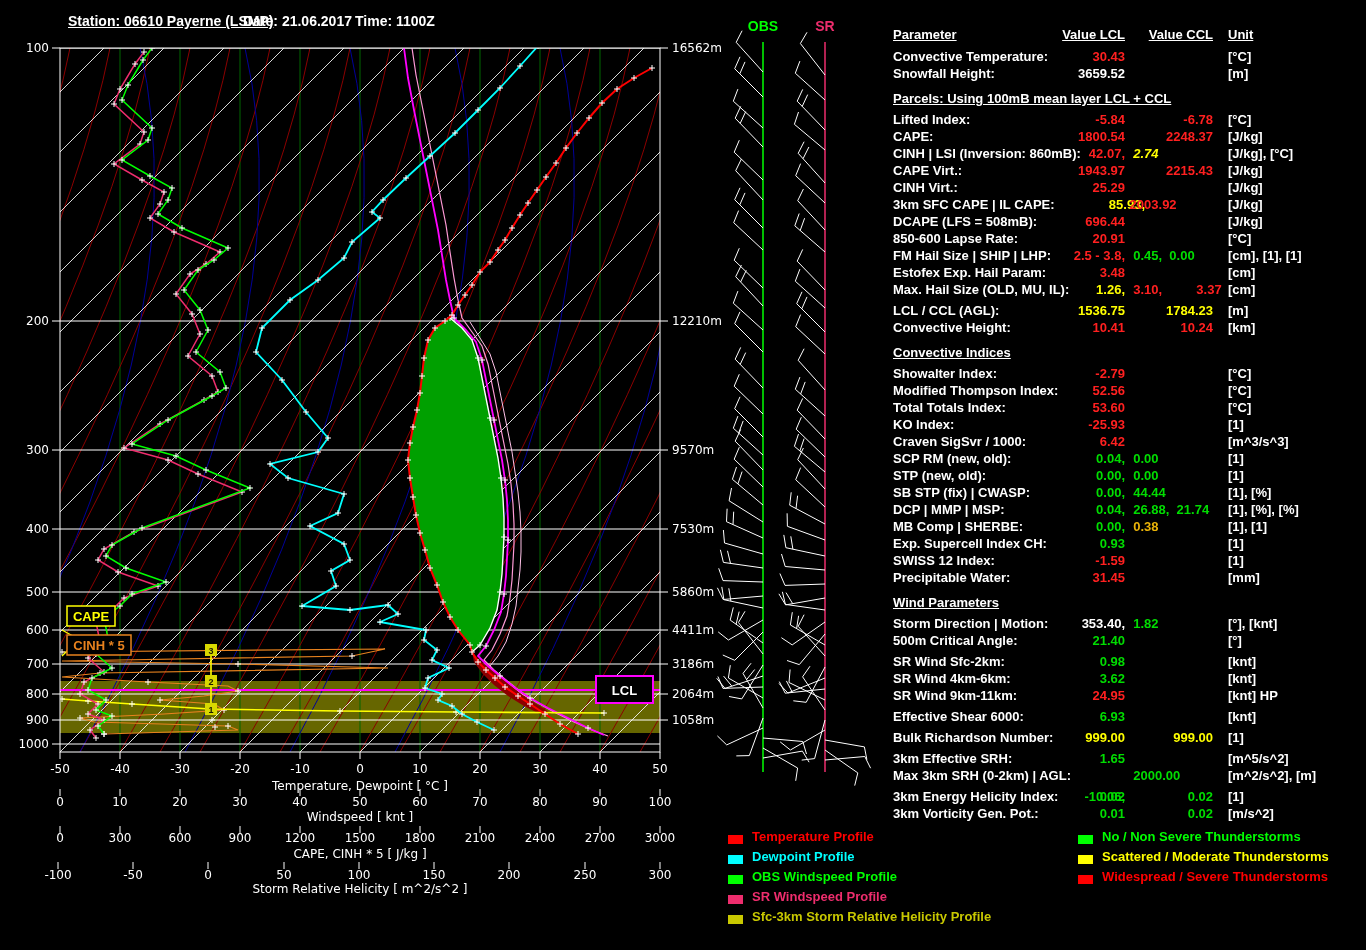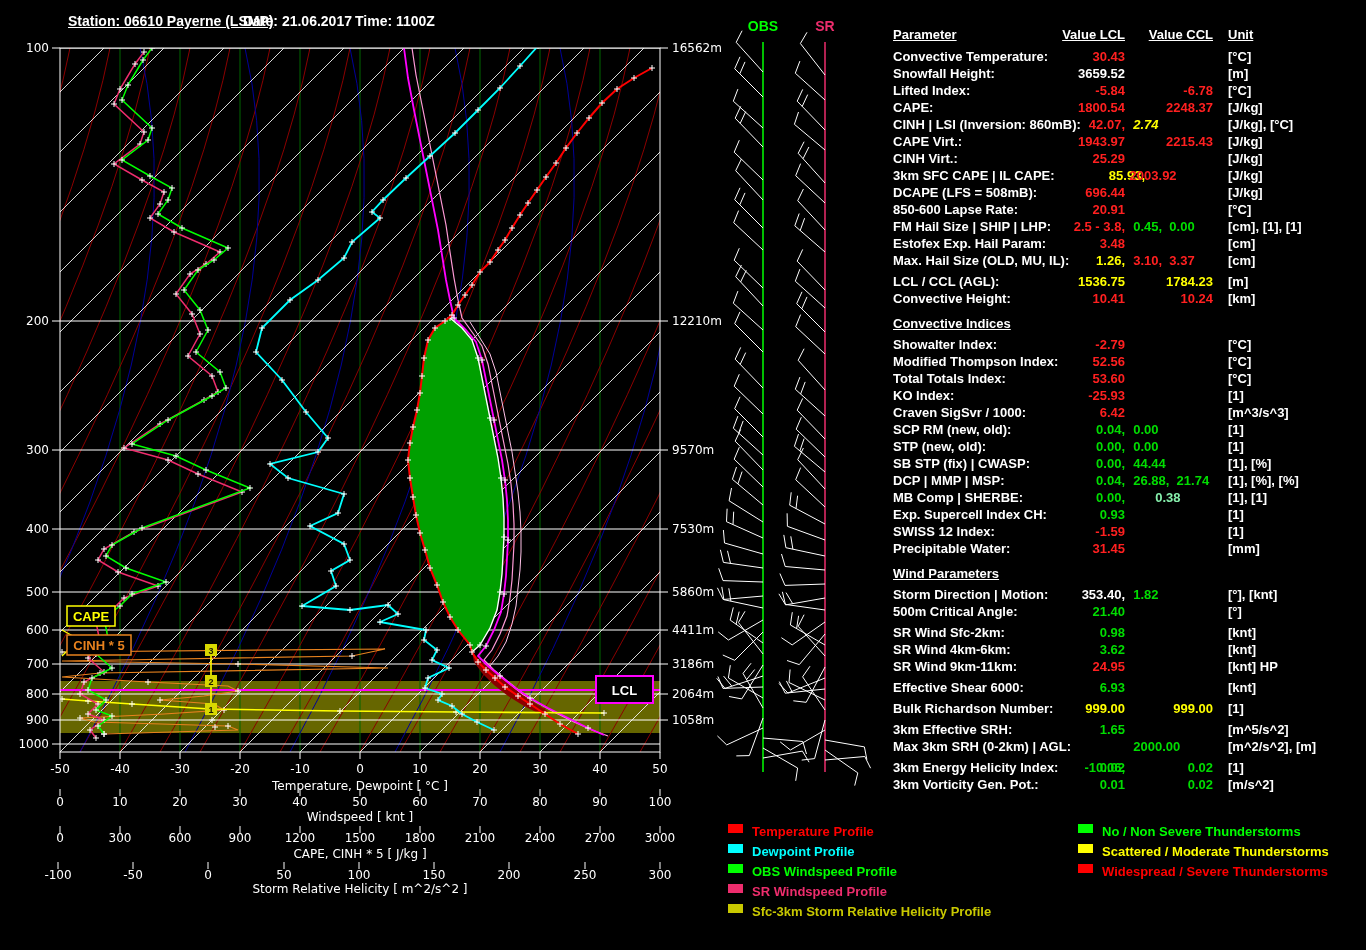--- a/index.html
+++ b/index.html
@@ -21,21 +21,21 @@
   .t-label{position:absolute;left:0;}
   .t-v1a{position:absolute;left:108px;width:124px;text-align:right;}
   .t-v1t{position:absolute;left:233px;}
   .t-v2{position:absolute;left:228px;width:92px;text-align:right;}
   .t-unit{position:absolute;left:335px;}
   .h-v1{position:absolute;left:108px;width:124px;text-align:right;}
   .h-v2{position:absolute;left:228px;width:92px;text-align:right;}
   .h-unit{position:absolute;left:335px;}
   
   .legend{position:absolute;font-size:13px;font-weight:bold;}
-  .leg-row{height:20px;display:flex;align-items:flex-start;white-space:pre;}
+  .leg-row{height:20px;display:flex;align-items:flex-end;white-space:pre;}
   .leg-sw{width:15px;height:9px;margin-right:9px;flex:0 0 auto;}
 </style>
 </head>
 <body>
 
 <div id="root">
   <div id="hdr">
     <span class="st">Station: 06610 Payerne (LSMP)</span>
     <span class="dt">Date: 21.06.2017</span>
     <span class="tm">Time: 1100Z</span>
@@ -321,44 +321,45 @@
     </svg>
   <div id="ptable">
       <div class="t-colhdr">
         <span class="t-label">Parameter</span>
         <span class="h-v1">Value LCL</span>
         <span class="h-v2">Value CCL</span>
         <span class="h-unit">Unit</span>
       </div>
       <div class="t-row"><span class="t-label">Convective Temperature:</span><span class="t-v1a" style="color: rgb(255, 32, 32);">30.43</span><span class="t-unit">[°C]</span></div>
       <div class="t-row"><span class="t-label">Snowfall Height:</span><span class="t-v1a" style="color: rgb(255, 255, 255);">3659.52</span><span class="t-unit">[m]</span></div>
+      <div class="t-sect">Parcels: Using 100mB mean layer LCL + CCL</div>
       <div class="t-row"><span class="t-label">Lifted Index:</span><span class="t-v1a" style="color: rgb(255, 32, 32);">-5.84</span><span class="t-v2" style="color: rgb(255, 32, 32);">-6.78</span><span class="t-unit">[°C]</span></div>
       <div class="t-row"><span class="t-label">CAPE:</span><span class="t-v1a" style="color: rgb(255, 32, 32);">1800.54</span><span class="t-v2" style="color: rgb(255, 32, 32);">2248.37</span><span class="t-unit">[J/kg]</span></div>
       <div class="t-row"><span class="t-label">CINH | LSI (Inversion: 860mB):</span><span class="t-v1a" style="color: rgb(255, 32, 32);">42.07,</span><span class="t-v1t"><span style="color: rgb(255, 255, 0); font-style: italic;">  2.74</span></span><span class="t-unit">[J/kg], [°C]</span></div>
       <div class="t-row"><span class="t-label">CAPE Virt.:</span><span class="t-v1a" style="color: rgb(255, 32, 32);">1943.97</span><span class="t-v2" style="color: rgb(255, 32, 32);">2215.43</span><span class="t-unit">[J/kg]</span></div>
       <div class="t-row"><span class="t-label">CINH Virt.:</span><span class="t-v1a" style="color: rgb(255, 32, 32);">25.29</span><span class="t-unit">[J/kg]</span></div>
       <div class="t-row"><span class="t-label">3km SFC CAPE | IL CAPE:</span><span class="t-v1a" style="color: rgb(255, 255, 0); margin-left: 20px;">85.93,</span><span class="t-v1t"><span style="color: rgb(255, 32, 32);"> 2003.92</span></span><span class="t-unit">[J/kg]</span></div>
       <div class="t-row"><span class="t-label">DCAPE (LFS = 508mB):</span><span class="t-v1a" style="color: rgb(255, 32, 32);">696.44</span><span class="t-unit">[J/kg]</span></div>
       <div class="t-row"><span class="t-label">850-600 Lapse Rate:</span><span class="t-v1a" style="color: rgb(255, 32, 32);">20.91</span><span class="t-unit">[°C]</span></div>
       <div class="t-row"><span class="t-label">FM Hail Size | SHIP | LHP:</span><span class="t-v1a" style="color: rgb(255, 32, 32);">2.5 - 3.8,</span><span class="t-v1t"><span style="color: rgb(0, 221, 0);">  0.45,</span><span style="color: rgb(0, 221, 0);">  0.00</span></span><span class="t-unit">[cm], [1], [1]</span></div>
       <div class="t-row"><span class="t-label">Estofex Exp. Hail Param:</span><span class="t-v1a" style="color: rgb(255, 32, 32);">3.48</span><span class="t-unit">[cm]</span></div>
-      <div class="t-row"><span class="t-label">Max. Hail Size (OLD, MU, IL):</span><span class="t-v1a" style="color: rgb(255, 255, 0);">1.26,</span><span class="t-v1t"><span style="color: rgb(255, 32, 32);">  3.10,</span><span style="color: rgb(255, 32, 32);">  3.37</span></span><span class="t-unit">[cm]</span></div>
+      <div class="t-row"><span class="t-label">Max. Hail Size (OLD, MU, IL):</span><span class="t-v1a" style="color: rgb(255, 255, 0);">1.26,</span><span class="t-v1t"><span style="color: rgb(255, 32, 32);">  3.10,</span><span style="color: rgb(255, 32, 32); margin-left: 27px;">  3.37</span></span><span class="t-unit">[cm]</span></div>
       <div class="t-row gap"><span class="t-label">LCL / CCL (AGL):</span><span class="t-v1a" style="color: rgb(255, 255, 0);">1536.75</span><span class="t-v2" style="color: rgb(255, 255, 0);">1784.23</span><span class="t-unit">[m]</span></div>
       <div class="t-row"><span class="t-label">Convective Height:</span><span class="t-v1a" style="color: rgb(255, 32, 32);">10.41</span><span class="t-v2" style="color: rgb(255, 32, 32);">10.24</span><span class="t-unit">[km]</span></div>
       <div class="t-sect">Convective Indices</div>
       <div class="t-row"><span class="t-label">Showalter Index:</span><span class="t-v1a" style="color: rgb(255, 32, 32);">-2.79</span><span class="t-unit">[°C]</span></div>
       <div class="t-row"><span class="t-label">Modified Thompson Index:</span><span class="t-v1a" style="color: rgb(255, 32, 32);">52.56</span><span class="t-unit">[°C]</span></div>
       <div class="t-row"><span class="t-label">Total Totals Index:</span><span class="t-v1a" style="color: rgb(255, 32, 32);">53.60</span><span class="t-unit">[°C]</span></div>
       <div class="t-row"><span class="t-label">KO Index:</span><span class="t-v1a" style="color: rgb(255, 32, 32);">-25.93</span><span class="t-unit">[1]</span></div>
       <div class="t-row"><span class="t-label">Craven SigSvr / 1000:</span><span class="t-v1a" style="color: rgb(255, 32, 32);">6.42</span><span class="t-unit">[m^3/s^3]</span></div>
       <div class="t-row"><span class="t-label">SCP RM (new, old):</span><span class="t-v1a" style="color: rgb(0, 221, 0);">0.04,</span><span class="t-v1t"><span style="color: rgb(0, 221, 0);">  0.00</span></span><span class="t-unit">[1]</span></div>
       <div class="t-row"><span class="t-label">STP (new, old):</span><span class="t-v1a" style="color: rgb(0, 221, 0);">0.00,</span><span class="t-v1t"><span style="color: rgb(0, 221, 0);">  0.00</span></span><span class="t-unit">[1]</span></div>
       <div class="t-row"><span class="t-label">SB STP (fix) | CWASP:</span><span class="t-v1a" style="color: rgb(0, 221, 0);">0.00,</span><span class="t-v1t"><span style="color: rgb(0, 221, 0);">  44.44</span></span><span class="t-unit">[1], [%]</span></div>
       <div class="t-row"><span class="t-label">DCP | MMP | MSP:</span><span class="t-v1a" style="color: rgb(0, 221, 0);">0.04,</span><span class="t-v1t"><span style="color: rgb(0, 221, 0);">  26.88,</span><span style="color: rgb(0, 221, 0);">  21.74</span></span><span class="t-unit">[1], [%], [%]</span></div>
-      <div class="t-row"><span class="t-label">MB Comp | SHERBE:</span><span class="t-v1a" style="color: rgb(0, 221, 0);">0.00,</span><span class="t-v1t"><span style="color: #86efac; margin-left: 22px;">  0.38</span></span><span class="t-unit">[1], [1]</span></div>
+      <div class="t-row"><span class="t-label">MB Comp | SHERBE:</span><span class="t-v1a" style="color: rgb(0, 221, 0);">0.00,</span><span class="t-v1t"><span style="color: #eab308;">  0.38</span></span><span class="t-unit">[1], [1]</span></div>
       <div class="t-row"><span class="t-label">Exp. Supercell Index CH:</span><span class="t-v1a" style="color: rgb(0, 221, 0);">0.93</span><span class="t-unit">[1]</span></div>
       <div class="t-row"><span class="t-label">SWISS 12 Index:</span><span class="t-v1a" style="color: rgb(255, 32, 32);">-1.59</span><span class="t-unit">[1]</span></div>
       <div class="t-row"><span class="t-label">Precipitable Water:</span><span class="t-v1a" style="color: rgb(255, 32, 32);">31.45</span><span class="t-unit">[mm]</span></div>
       <div class="t-sect">Wind Parameters</div>
       <div class="t-row"><span class="t-label">Storm Direction | Motion:</span><span class="t-v1a" style="color: rgb(255, 255, 255);">353.40,</span><span class="t-v1t"><span style="color: rgb(0, 221, 0);">  1.82</span></span><span class="t-unit">[°], [knt]</span></div>
       <div class="t-row"><span class="t-label">500m Critical Angle:</span><span class="t-v1a" style="color: rgb(0, 221, 0);">21.40</span><span class="t-unit">[°]</span></div>
       <div class="t-row gap"><span class="t-label">SR Wind Sfc-2km:</span><span class="t-v1a" style="color: rgb(0, 221, 0);">0.98</span><span class="t-unit">[knt]</span></div>
       <div class="t-row"><span class="t-label">SR Wind 4km-6km:</span><span class="t-v1a" style="color: rgb(0, 221, 0);">3.62</span><span class="t-unit">[knt]</span></div>
       <div class="t-row"><span class="t-label">SR Wind 9km-11km:</span><span class="t-v1a" style="color: rgb(255, 32, 32);">24.95</span><span class="t-unit">[knt] HP</span></div>
       <div class="t-row gap"><span class="t-label">Effective Shear 6000:</span><span class="t-v1a" style="color: rgb(0, 221, 0);">6.93</span><span class="t-unit">[knt]</span></div>

